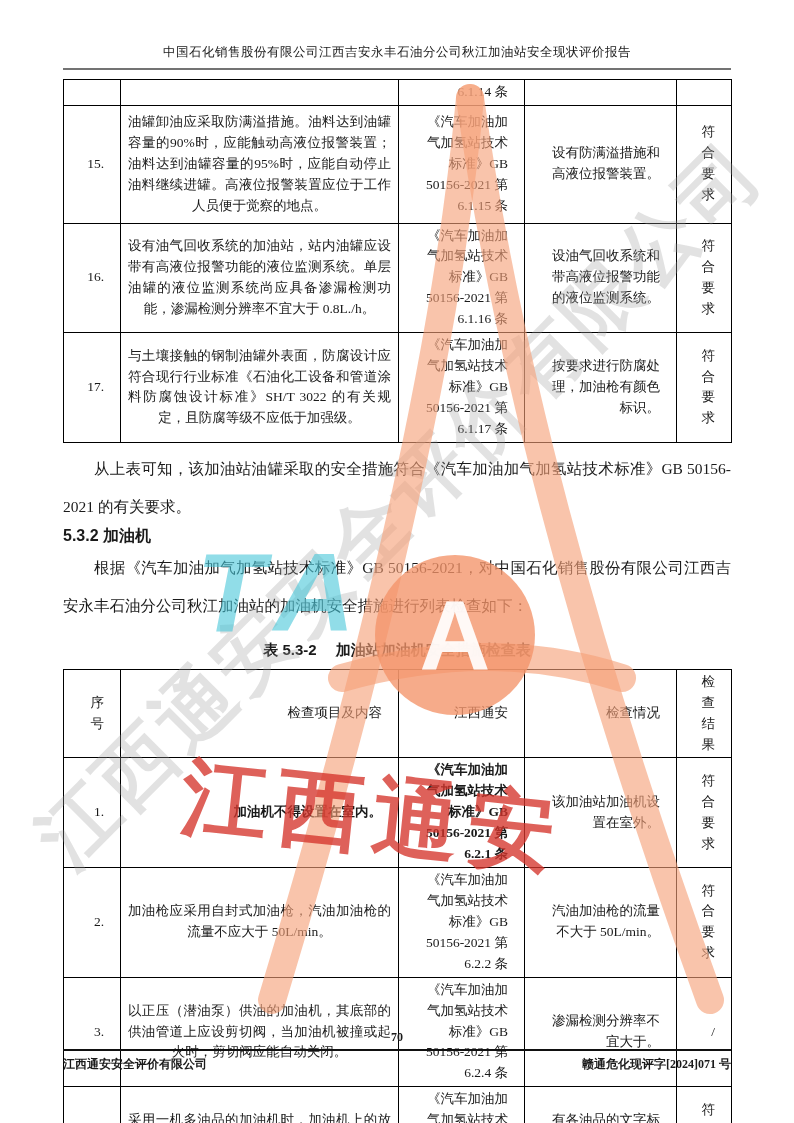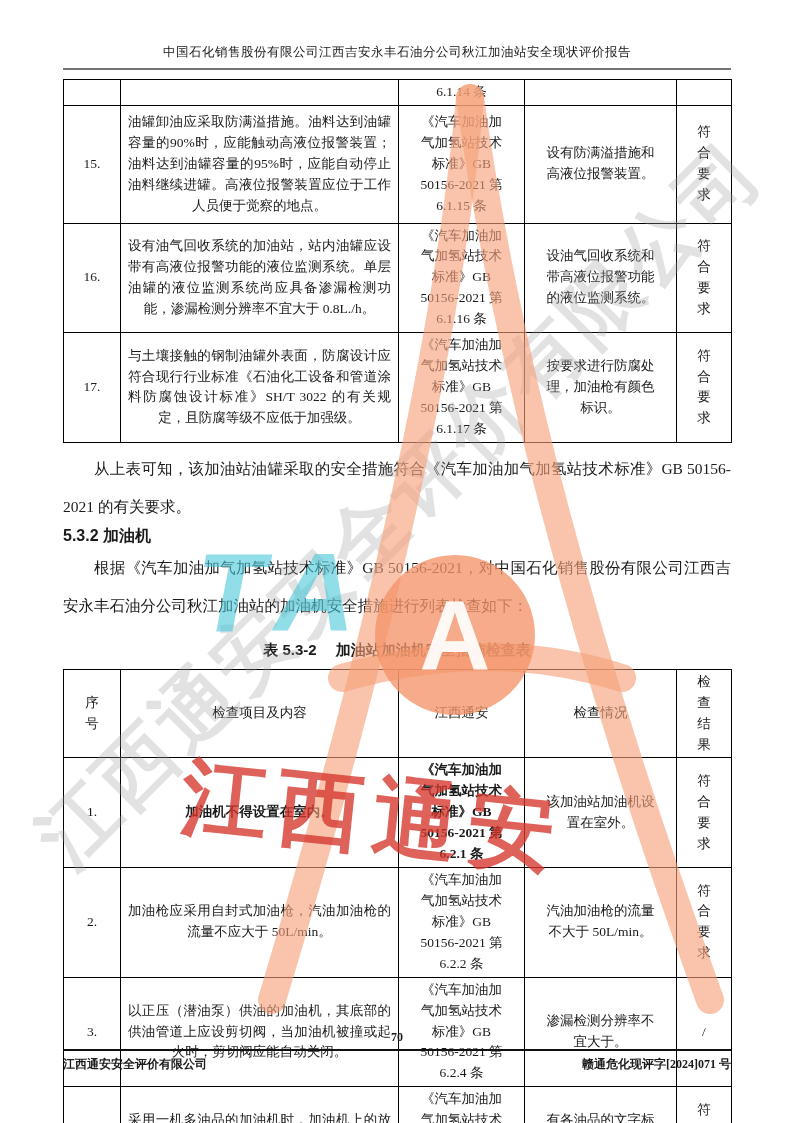--- a/index.html
+++ b/index.html
@@ -16,21 +16,21 @@
   }
   .content { position: relative; z-index: 1; padding: 44px 63px 0 63px; }
 
   
   .doc-header { text-align: center; font-size: 12.5px; letter-spacing: 0.5px;
     padding-bottom: 7px; border-bottom: 2px solid #737373; }
 
   
   table { border-collapse: collapse; table-layout: fixed; width: 668px; margin-top: 9px; }
   td, th { border: 1.6px solid #000; font-size: 13.5px; line-height: 1.55;
-    vertical-align: middle; text-align: center; padding: 2px 16px; font-weight: normal; }
+    vertical-align: middle; text-align: right; padding: 2px 16px; font-weight: normal; }
   col.w-no { width: 57px; } col.w-item { width: 278px; } col.w-basis { width: 126px; }
   col.w-sit { width: 152px; } col.w-res { width: 55px; }
   td.c-item { text-align: justify; text-align-last: center; padding: 6px 7px; }
   tr.h-cut  td { height: 24px; vertical-align: top; }
   tr.h-96 { height: 96px; } tr.h-80 { height: 80px; } tr.h-72 { height: 72px; }
   tr.h-74 { height: 74px; } tr.h-70 { height: 70px; } tr.h-46 { height: 46px; }
   .bold { font-weight: bold; }
   th { font-weight: normal; }
 
   

